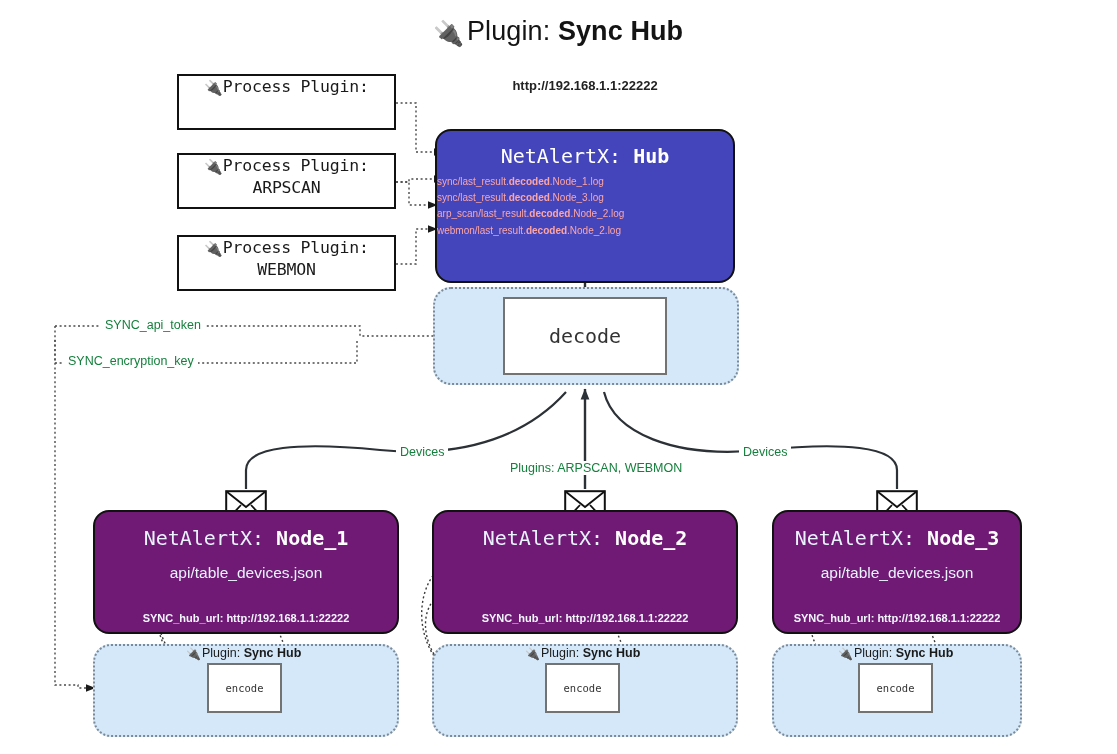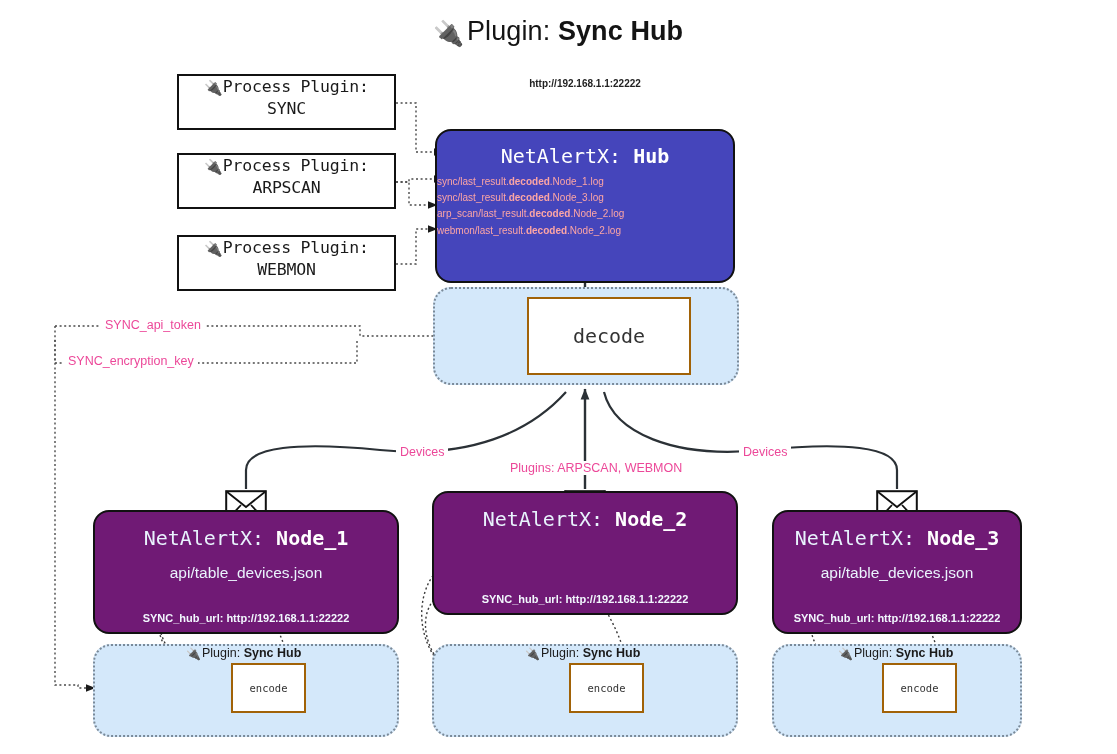--- a/index.html
+++ b/index.html
@@ -64,21 +64,21 @@
   .proc-box .plug {
     font-family: "DejaVu Sans", sans-serif;
     font-size: 15px;
     vertical-align: -1px;
   }
 
   
   .hub-url {
     position: absolute;
     text-align: center;
-    font-size: 10px;
+    font-size: 13px;
     color: #222;
     font-weight: 600;
     white-space: nowrap;
   }
   .hub-box {
     position: absolute;
     box-sizing: border-box;
     background: #4545bb;
     border: 2.5px solid #111111;
     border-radius: 16px;
@@ -109,27 +109,26 @@
     background: #d4e8fa;
     border: 2.5px dotted #7a8a99;
     border-radius: 18px;
   }
 
   
   .white-box {
     position: absolute;
     box-sizing: border-box;
     background: #ffffff;
-    border: 2px solid #a16207;
+    border: 2px solid #737373;
     display: flex;
     align-items: center;
     justify-content: center;
     font-family: "DejaVu Sans Mono", "Liberation Mono", monospace;
     color: #333333;
-    margin-left: 24px;
   }
   .decode-box { font-size: 20px; }
   .encode-box { font-size: 10.5px; }
 
   
   .node-box {
     position: absolute;
     box-sizing: border-box;
     background: #701a75;
     border: 2.5px solid #111111;
@@ -172,21 +171,21 @@
     color: #1a1a1a;
     white-space: nowrap;
   }
   .plugin-tag b { font-weight: bold; }
   .plugin-tag .plug { font-size: 12px; vertical-align: -1px; margin-right: 1px; }
 
   
   .edge-label {
     position: absolute;
     font-size: 12.5px;
-    color: #ec4899;
+    color: #15803d;
     background: #ffffff;
     padding: 0 4px;
     white-space: nowrap;
   }
 </style>
 </head>
 <body>
 
 <div id="canvas">
 
@@ -244,21 +243,20 @@
   <div class="layer-boxes">
 
     <div class="page-title">
       <span class="plug">🔌</span><span>Plugin: </span><span class="strong">Sync Hub</span>
     </div>
 
     <div class="proc-box" style="left:177px; top:74px; width:219px; height:56px;">
       <div class="l1">
         <span class="plug">🔌</span><span>Process Plugin:</span>
       </div>
-      <div class="l2">SYNC</div>
     </div>
 
     <div class="proc-box" style="left:177px; top:153px; width:219px; height:56px;">
       <div class="l1">
         <span class="plug">🔌</span><span>Process Plugin:</span>
       </div>
       <div class="l2">ARPSCAN</div>
     </div>
 
     <div class="proc-box" style="left:177px; top:235px; width:219px; height:56px;">
@@ -313,21 +311,21 @@
         <div class="node-line">api/table_devices.json</div>
       </div>
       <div class="node-foot">SYNC_hub_url: http://192.168.1.1:22222</div>
     </div>
 
     <svg class="envelope" style="left:564px; top:490px;" width="42" height="32" viewBox="0 0 42 32">
       <rect x="1.2" y="1.2" width="39.6" height="29.6" fill="#ffffff" stroke="#111" stroke-width="2"></rect>
       <path d="M1.2,1.2 L21,17 L40.8,1.2" fill="none" stroke="#111" stroke-width="1.8"></path>
       <path d="M1.2,30.8 L16,15 M40.8,30.8 L26,15" fill="none" stroke="#111" stroke-width="1.8"></path>
     </svg>
-    <div class="node-box" style="left:432px; top:491px; width:306px; height:124px;">
+    <div class="node-box" style="left:432px; top:510px; width:306px; height:124px;">
       <div class="node-title">
         <span>NetAlertX: </span><b>Node_2</b>
       </div>
       <div class="node-foot">SYNC_hub_url: http://192.168.1.1:22222</div>
     </div>
 
     <svg class="envelope" style="left:876px; top:490px;" width="42" height="32" viewBox="0 0 42 32">
       <rect x="1.2" y="1.2" width="39.6" height="29.6" fill="#ffffff" stroke="#111" stroke-width="2"></rect>
       <path d="M1.2,1.2 L21,17 L40.8,1.2" fill="none" stroke="#111" stroke-width="1.8"></path>
       <path d="M1.2,30.8 L16,15 M40.8,30.8 L26,15" fill="none" stroke="#111" stroke-width="1.8"></path>

